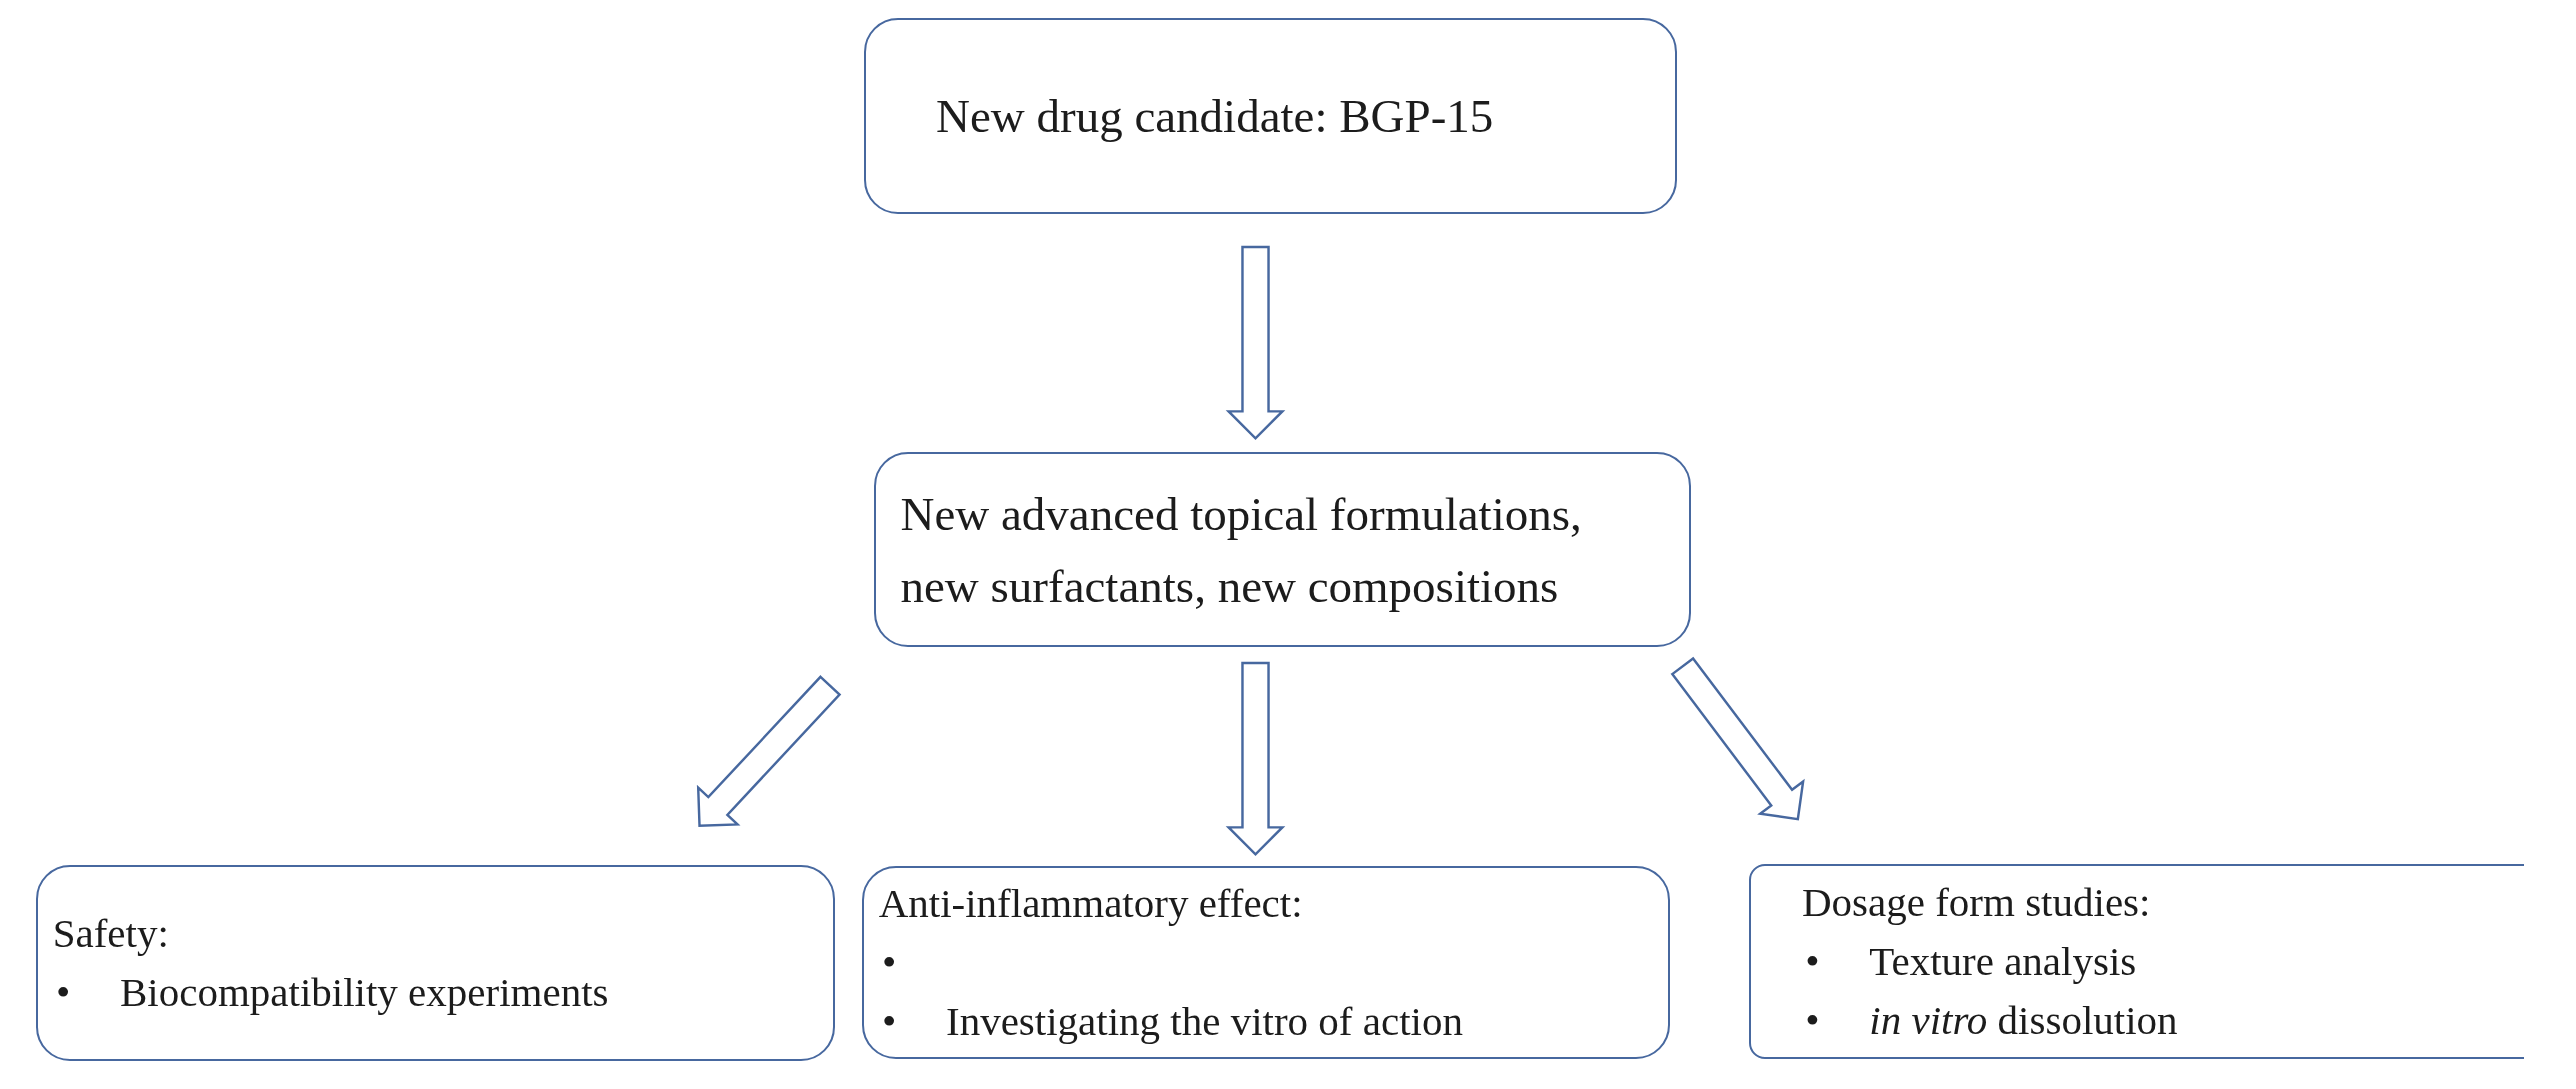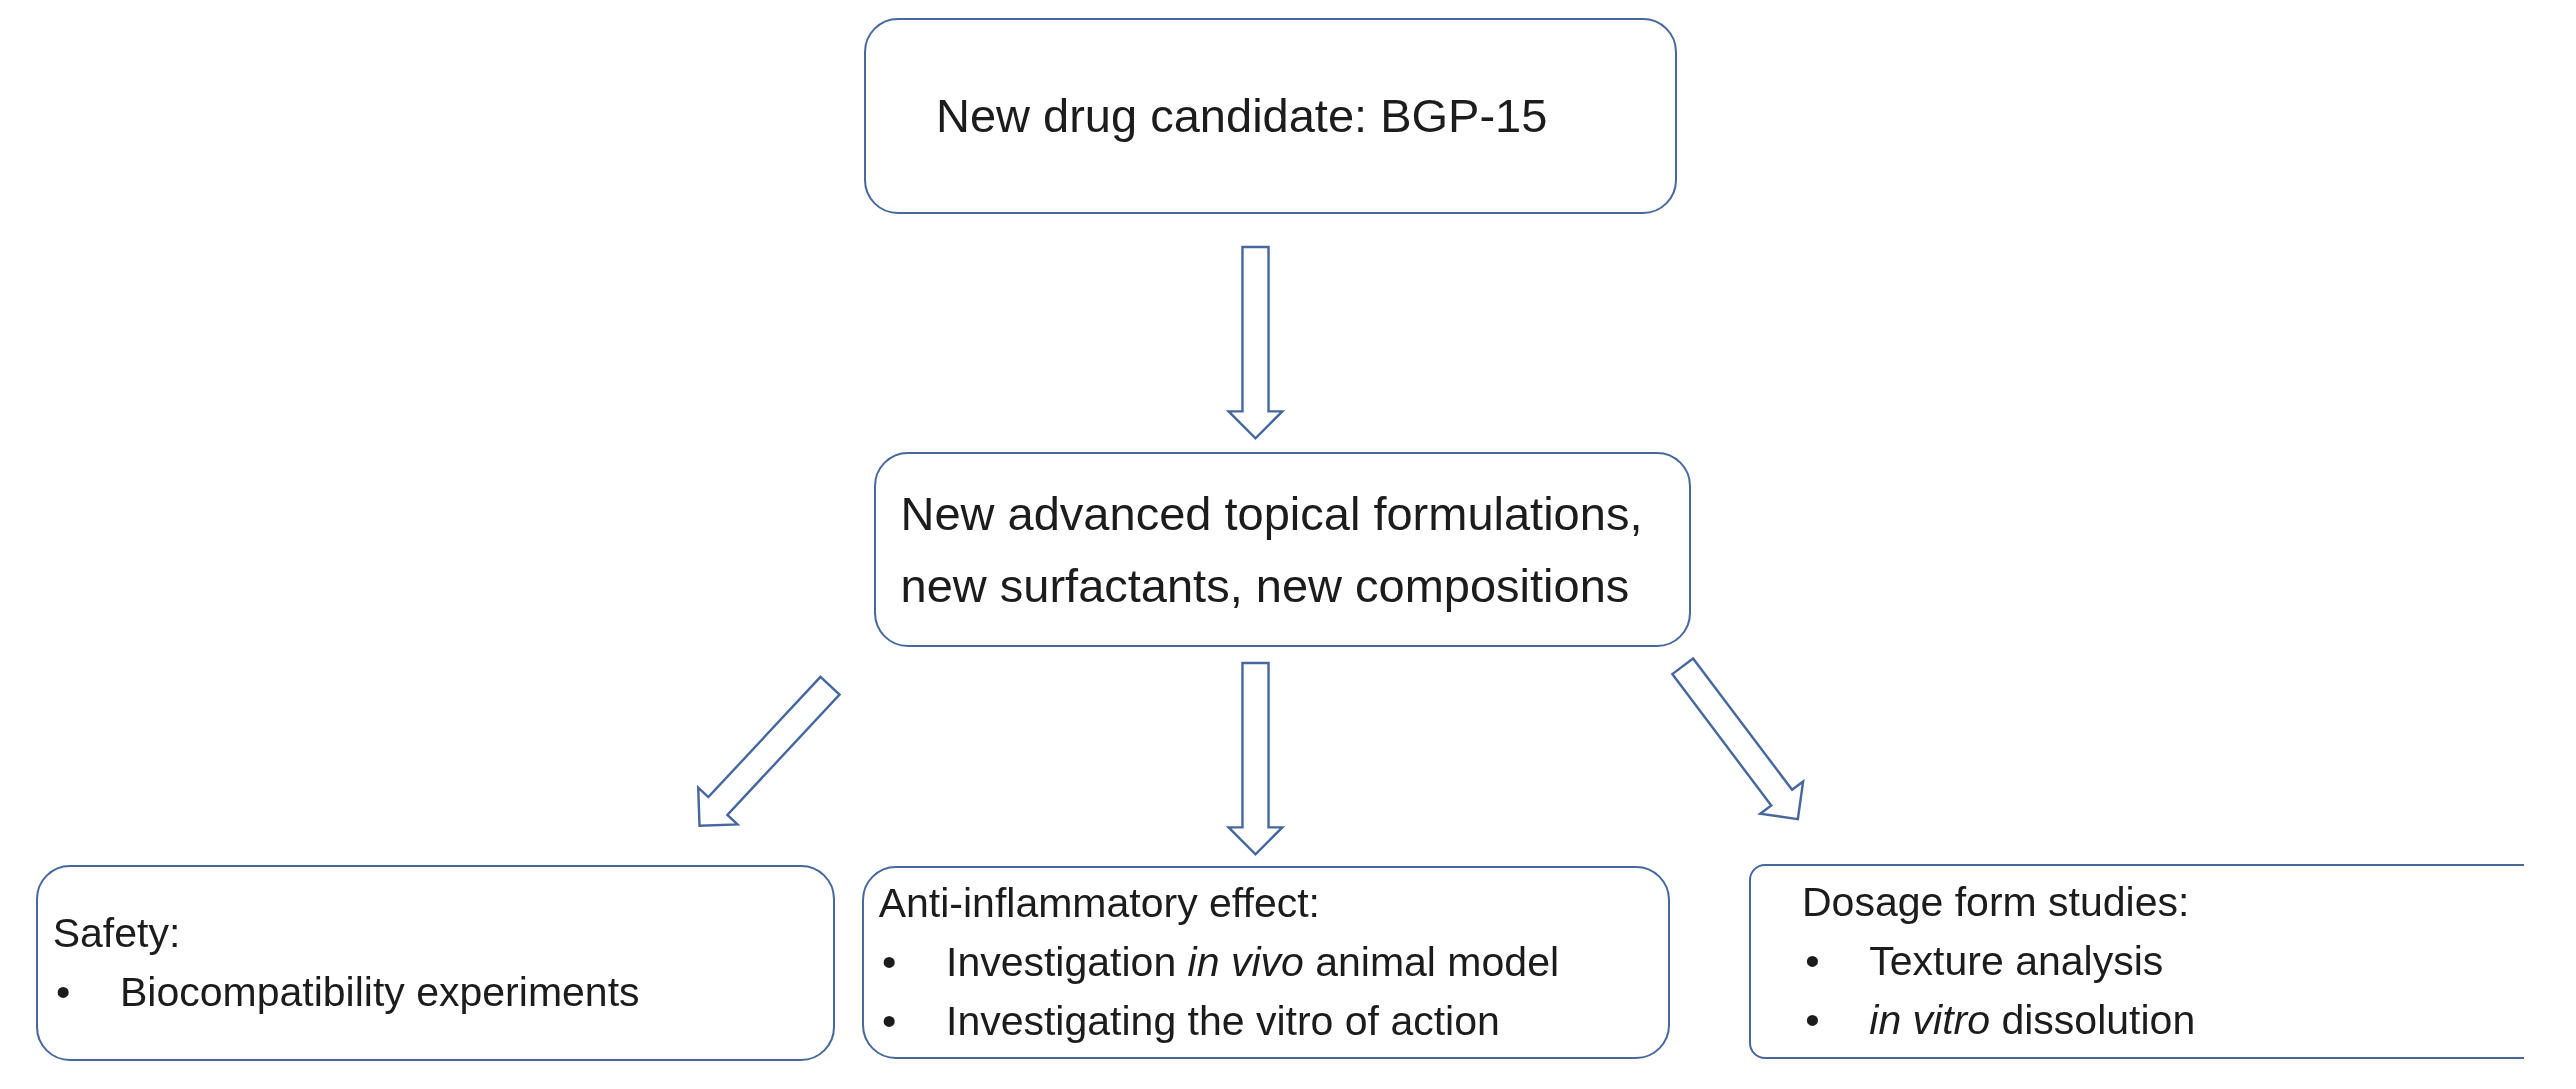--- a/index.html
+++ b/index.html
@@ -5,21 +5,21 @@
   html, body {
     margin: 0;
     padding: 0;
     background: #ffffff;
   }
   .canvas {
     position: relative;
     width: 2524px;
     height: 1090px;
     background: var(--bg, #ffffff);
-    font-family: Liberation Sans, sans-serif;
+    font-family: Liberation Serif, serif;
     color: var(--text, #1c1c1c);
     overflow: hidden;
   }
   .node {
     position: absolute;
     box-sizing: border-box;
     background: #ffffff;
     border: 2.5px solid var(--border, #47689f);
     border-radius: 34px;
     display: flex;
@@ -94,21 +94,20 @@
     <div class="bullet-row">
       <span class="bullet-glyph">•</span>
       <span><span>Biocompatibility experiments</span></span>
     </div>
   </div>
 
   <div class="node node-anti small">
     <div>Anti-inflammatory effect:</div>
     <div class="bullet-row">
       <span class="bullet-glyph">•</span>
-      <span><span>Investigation </span><em>in vivo</em><span> animal model</span></span>
     </div>
     <div class="bullet-row">
       <span class="bullet-glyph">•</span>
       <span><span>Investigating the vitro of action</span></span>
     </div>
   </div>
 
   <div class="node node-dosage small">
     <div>Dosage form studies:</div>
     <div class="bullet-row">

